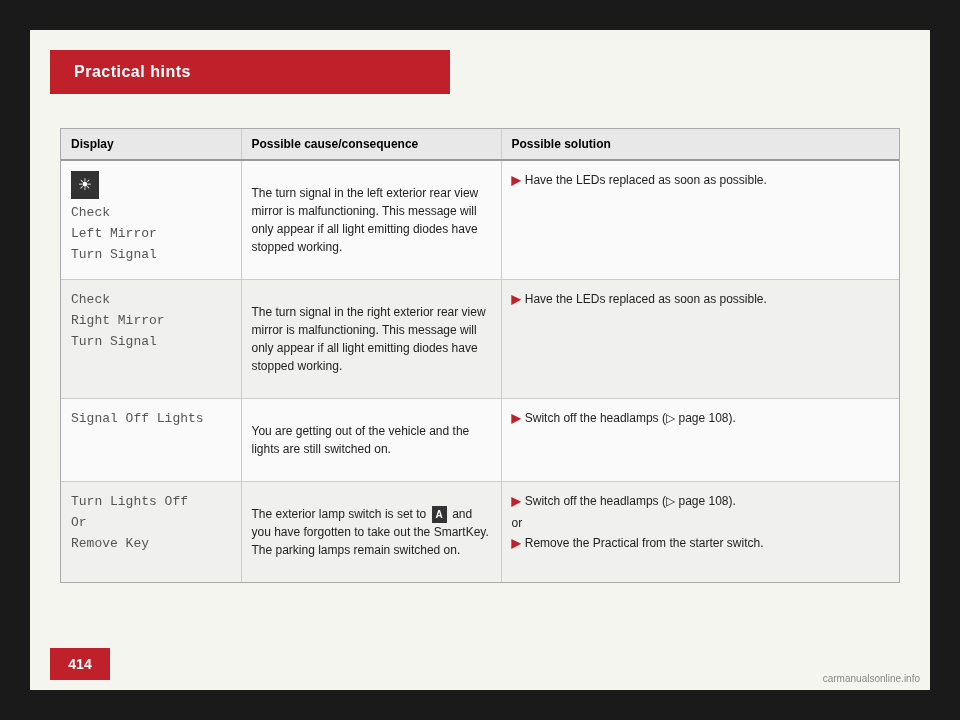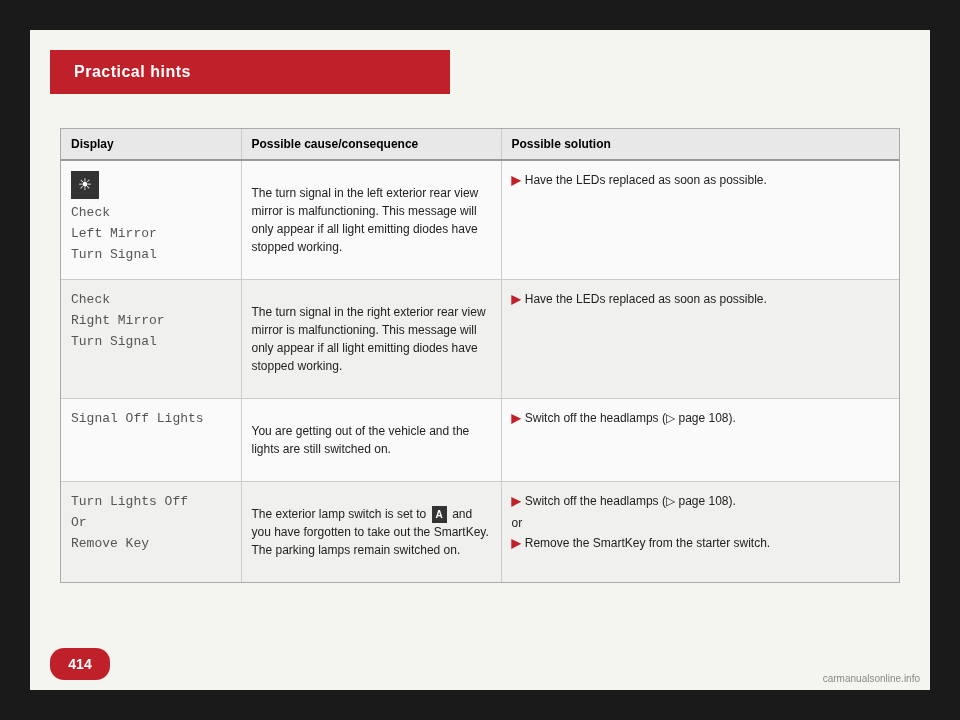--- a/index.html
+++ b/index.html
@@ -154,21 +154,20 @@
       left: 50px;
       width: 60px;
       height: 32px;
       background: #c0202a;
       display: flex;
       align-items: center;
       justify-content: center;
       color: #fff;
       font-size: 14px;
       font-weight: bold;
-      border-radius: 14px;
     }
 
     .watermark {
       position: absolute;
       bottom: 36px;
       right: 40px;
       color: #888;
       font-size: 10px;
     }
 
@@ -262,21 +261,21 @@
           <span> and you have forgotten to take out the SmartKey. The parking lamps remain switched on.</span>
         </td>
         <td class="col-solution">
           <div class="solution-item">
             <span class="bullet">▶</span>
             <span>Switch off the headlamps (▷ page 108).</span>
           </div>
           <div class="or-text">or</div>
           <div class="solution-item">
             <span class="bullet">▶</span>
-            <span>Remove the SmartKey from the starter switch.</span>
+            <span>Remove the Practical from the starter switch.</span>
           </div>
         </td>
       </tr>
     </tbody>
   </table>
 </div>
 
 <div class="page-number-box">
   <span>414</span>
 </div>

